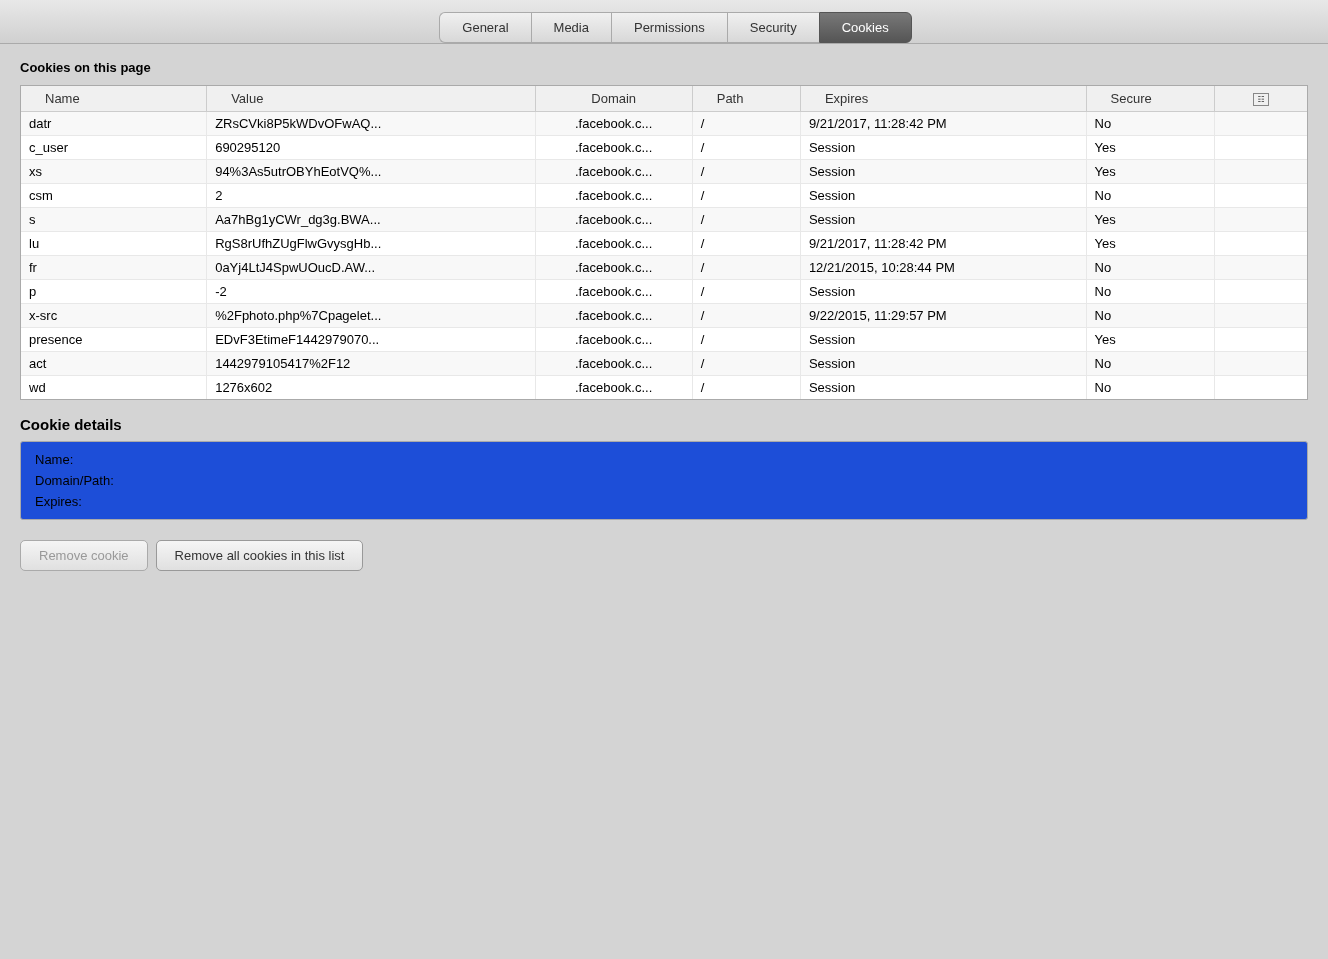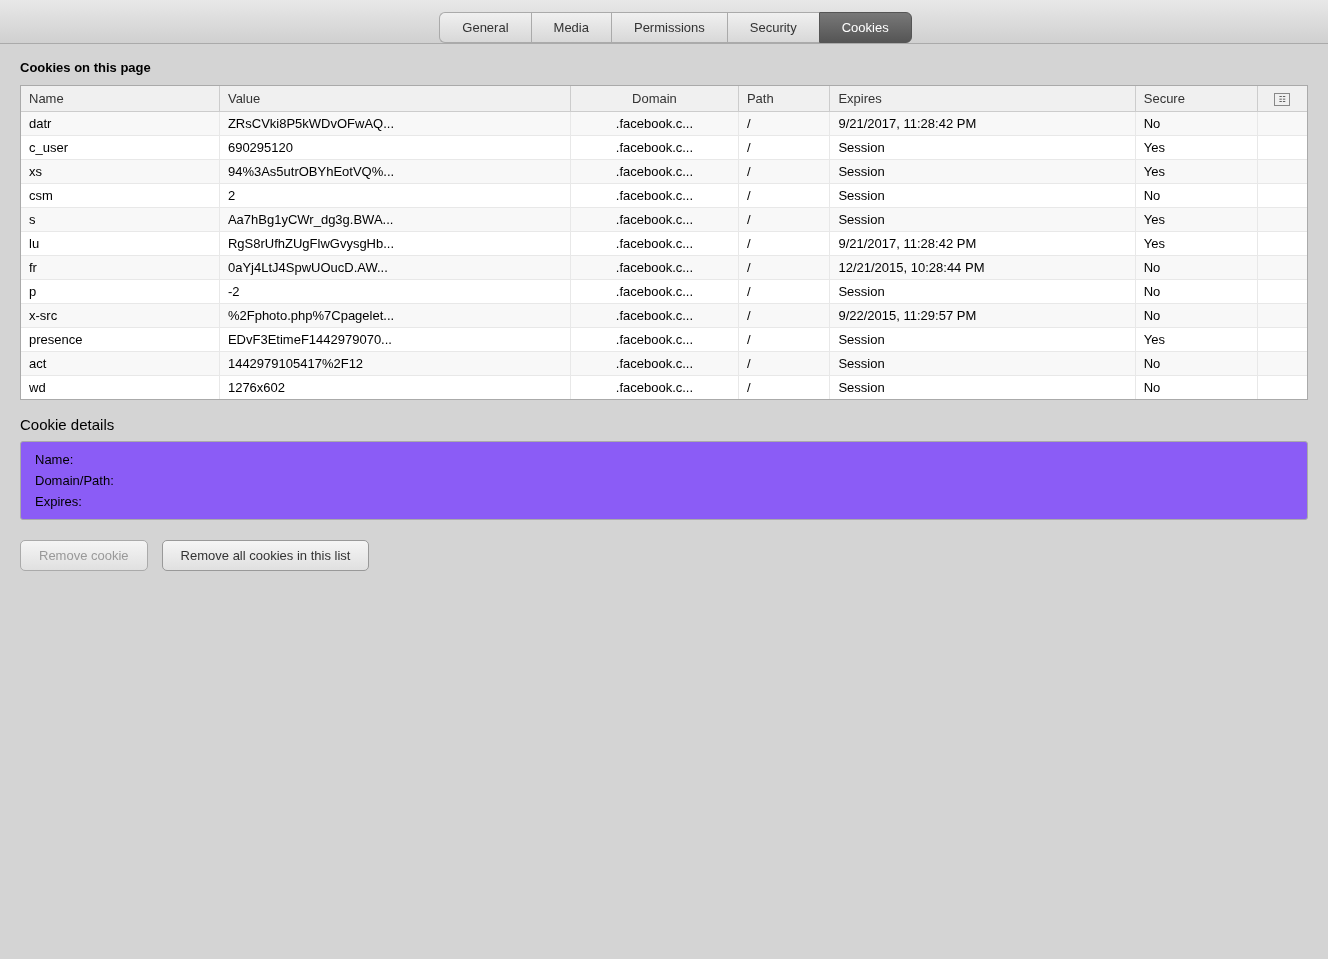--- a/index.html
+++ b/index.html
@@ -80,21 +80,21 @@
       border-collapse: collapse;
       font-size: 13px;
     }
 
     thead tr {
       background: #f0f0f0;
     }
 
     th {
       text-align: left;
-      padding: 5px 8px;
+      padding: 5px 24px;
       border-bottom: 1px solid #ccc;
       border-right: 1px solid #ccc;
       font-weight: normal;
       color: #333;
       font-size: 13px;
     }
 
     th:last-child {
       border-right: none;
       width: 30px;
@@ -134,45 +134,45 @@
     .col-secure { width: 80px; }
     .col-icon { width: 30px; text-align: center; }
 
     
     .cookie-details-section {
       margin-bottom: 16px;
     }
 
     .cookie-details-title {
       font-size: 15px;
-      font-weight: normal;
+      font-weight: bold;
       margin-bottom: 8px;
     }
 
     .cookie-details-box {
       border: 1px solid #aaa;
-      background: #8b5cf6;
+      background: #1d4ed8;
       padding: 10px 14px;
       border-radius: 3px;
     }
 
     .detail-row {
       margin-bottom: 6px;
       font-size: 13px;
     }
 
     .detail-row:last-child {
       margin-bottom: 0;
     }
 
     
     .button-row {
       display: flex;
       align-items: center;
-      gap: 14px;
+      gap: 8px;
       padding-top: 4px;
     }
 
     .btn {
       padding: 7px 18px;
       border: 1px solid #aaa;
       border-radius: 5px;
       background: linear-gradient(to bottom, #f5f5f5, #e0e0e0);
       font-size: 13px;
       cursor: pointer;

